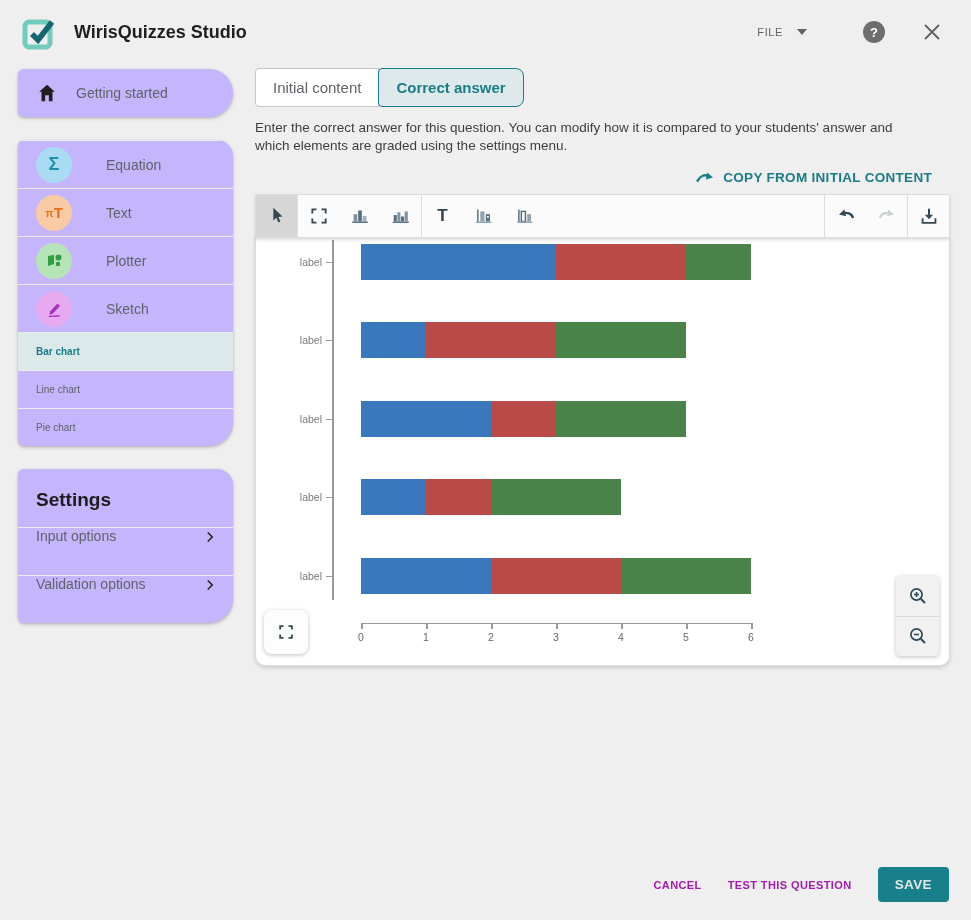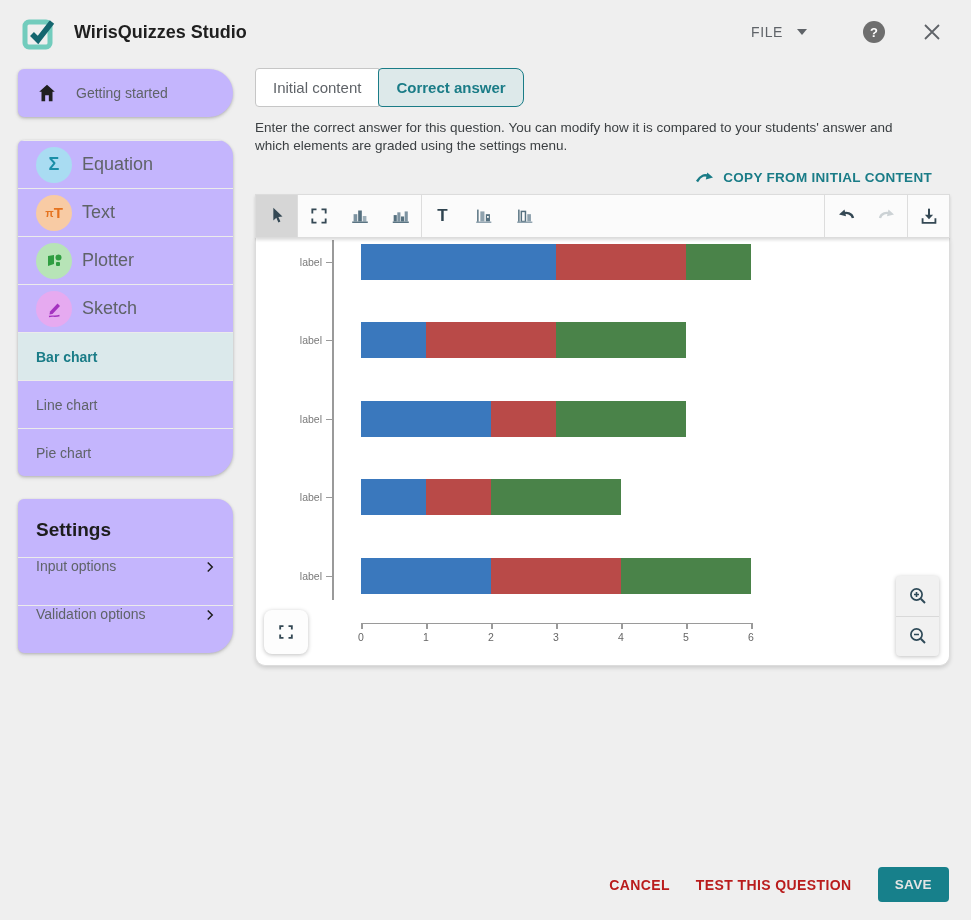--- a/index.html
+++ b/index.html
@@ -8,37 +8,37 @@
     font-family:"Liberation Sans","DejaVu Sans",sans-serif;
     background:#efefef; color:#202124; overflow:hidden; position:relative;
   }
   [data-interactable="true"] { cursor:pointer; }
 
   
   .topbar { position:absolute; left:0; top:0; width:971px; height:64px; display:flex; align-items:center; }
   .logo { margin-left:22px; width:36px; height:36px; }
   .app-title { margin-left:16px; font-size:18px; font-weight:700; color:#1f1f1f; }
   .topbar-right { margin-left:auto; display:flex; align-items:center; padding-right:28px; }
-  .file-menu { display:flex; align-items:center; gap:14px; color:#5f6368; font-size:14px; letter-spacing:.6px; font-weight:500; }
+  .file-menu { display:flex; align-items:center; gap:14px; color:#5f6368; font-size:11px; letter-spacing:.6px; font-weight:500; }
   .caret { width:0; height:0; border-left:5px solid transparent; border-right:5px solid transparent; border-top:6px solid #5f6368; }
   .help-btn { margin-left:56px; width:22px; height:22px; border-radius:50%; background:#6e6e6e; color:#fff;
               display:flex; align-items:center; justify-content:center; font-size:13px; font-weight:700; }
   .close-btn { margin-left:36px; width:22px; height:22px; display:flex; align-items:center; justify-content:center; }
 
   
   .sidebar { position:absolute; left:18px; top:69px; width:215px; }
   .card { background:#c4b5fd; box-shadow:0 1px 3px rgba(0,0,0,.2), 0 2px 5px rgba(0,0,0,.08); }
   .card-getting { height:48px; border-radius:6px 24px 24px 6px; display:flex; align-items:center; padding-left:18px; }
   .card-getting .g-label { margin-left:18px; font-size:14px; color:#5f6368; }
   .card-list { margin-top:23px; border-radius:6px 16px 24px 6px; overflow:hidden; }
   .card-head { padding:20px 18px 16px 18px; font-size:19px; font-weight:600; color:#1d1d1d; }
   .s-item { height:48px; display:flex; align-items:center; padding:0 14px 0 18px; border-top:1px solid #ebebeb; }
   .s-item .ic { width:36px; height:36px; border-radius:50%; display:flex; align-items:center; justify-content:center; flex:0 0 36px; }
-  .s-item .lbl { margin-left:10px; font-size:18px; color:#5f6368; }
-  .s-sub { height:48px; display:flex; align-items:center; padding-left:18px; border-top:1px solid #ebebeb; font-size:14px; color:#5f6368; }
+  .s-item .lbl { margin-left:34px; font-size:14px; color:#5f6368; }
+  .s-sub { height:38px; display:flex; align-items:center; padding-left:18px; border-top:1px solid #ebebeb; font-size:10px; color:#5f6368; }
   .s-sub.sel { background:#dbe9eb; color:#1a7c87; font-weight:600; }
   .chev-end { margin-left:auto; }
   .set-item { height:48px; display:flex; padding:0 14px 0 18px; border-top:1px solid #ebebeb; font-size:14px; color:#5f6368; }
 
   
   .ic-sigma { background:#a9dcf2; color:#1b8fa8; font-size:18px; font-weight:700; }
   .ic-text  { background:#f8cba4; color:#e5731f; font-weight:700; }
   .ic-text .pi { font-size:11px; } .ic-text .tt { font-size:15px; }
   .ic-plot  { background:#b7e4b7; }
   .ic-sketch{ background:#e6aaf0; }
@@ -78,21 +78,21 @@
 
   .expand-btn { position:absolute; left:8px; top:372px; width:44px; height:44px; background:#fdfdfd; border-radius:8px;
                 box-shadow:0 1px 4px rgba(0,0,0,.25); display:flex; align-items:center; justify-content:center; }
   .zoom-stack { position:absolute; right:10px; top:338px; width:43px; background:#f1f1f1; border-radius:4px;
                 box-shadow:0 1px 4px rgba(0,0,0,.25); overflow:hidden; }
   .zoom-btn { width:43px; height:40px; display:flex; align-items:center; justify-content:center; }
   .zoom-btn + .zoom-btn { border-top:1px solid #d9d9d9; }
 
   
   .footer { position:absolute; right:22px; bottom:18px; display:flex; align-items:center; gap:26px; }
-  .f-link { color:#b91c1c; font-size:14px; font-weight:700; letter-spacing:.4px; }
+  .f-link { color:#a21caf; font-size:11px; font-weight:700; letter-spacing:.4px; }
   .f-save { background:#17808b; color:#e5e5e5; font-size:13.5px; font-weight:700; letter-spacing:.4px;
             border:none; border-radius:4px; padding:10px 17px; font-family:inherit; }
 </style>
 </head>
 <body>
 
 <div class="topbar" data-interactable="false">
   <svg class="logo" data-interactable="false" viewBox="0 0 36 36">
     <rect x="3" y="8" width="25" height="25" rx="4" fill="none" stroke="#72ccbd" stroke-width="5"></rect>
     <path d="M10 20 L16 26 L30 8" stroke="#14666f" stroke-width="5.5" fill="none"></path>

